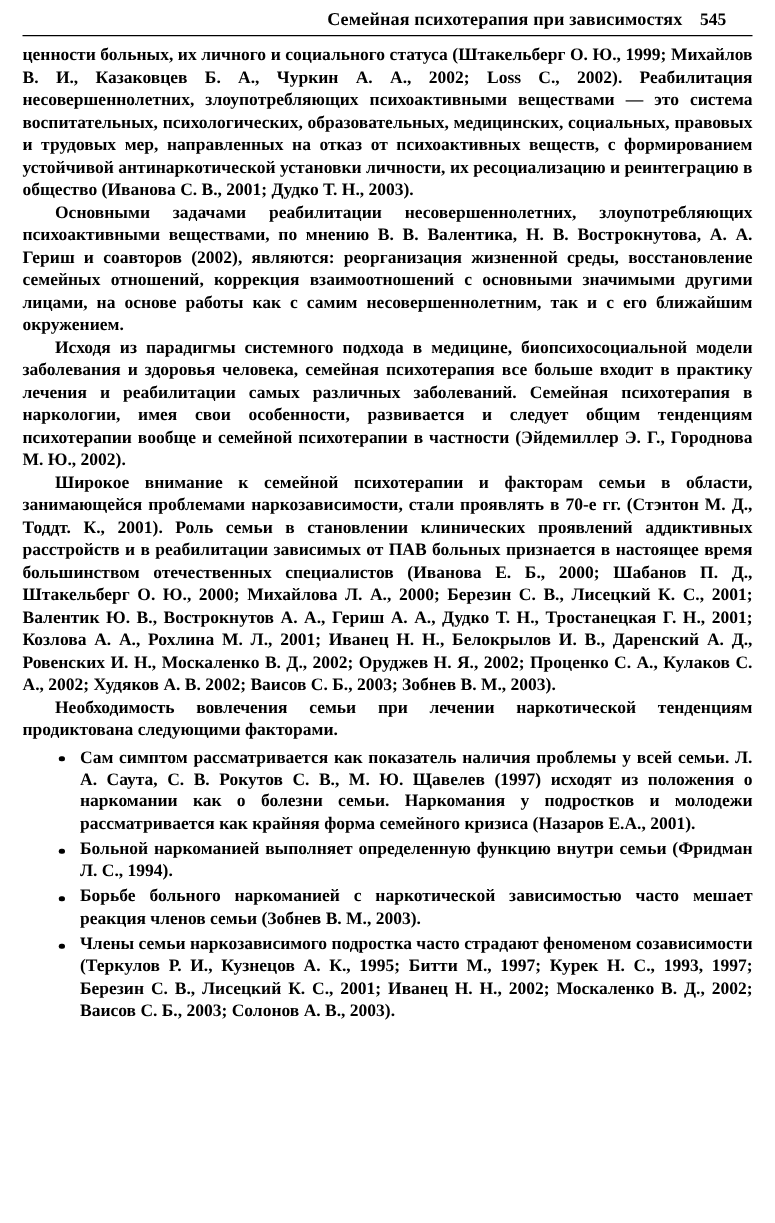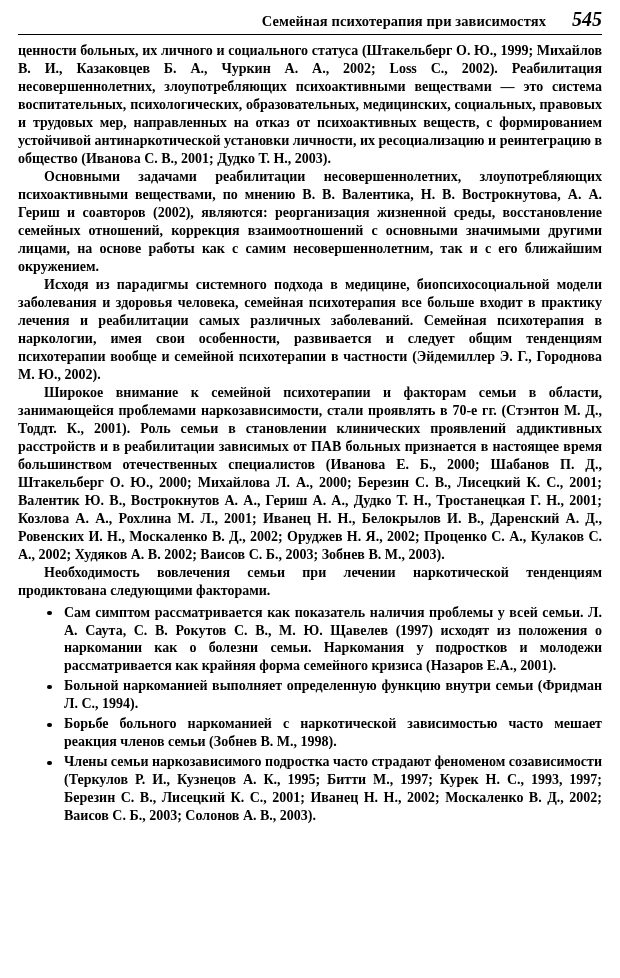--- a/index.html
+++ b/index.html
@@ -28,25 +28,24 @@
     padding-top: 8px;
     padding-bottom: 3px;
     gap: 14px;
   }
   .header-title {
     font-size: 14.5px;
     font-weight: bold;
     letter-spacing: 0.1px;
   }
   .header-page {
-    font-size: 20px;
+    font-size: 14px;
     font-weight: bold;
     min-width: 42px;
-    text-align: right;
-    font-style: italic;
+    text-align: left;
   }
   .rule {
     border: 0;
     border-top: 1.6px solid #000;
     margin: 0 0 7px 0;
   }
   .body-text {
     font-size: 14px;
     line-height: 1.285;
     text-align: justify;
@@ -104,21 +103,21 @@
       <li>
         <span class="bullet-dot"></span>
         <span>Сам симптом рассматривается как показатель наличия проблемы у всей семьи. Л. А. Саута, С. В. Рокутов С. В., М. Ю. Щавелев (1997) исходят из положения о наркомании как о болезни семьи. Наркомания у подростков и молодежи рассматривается как крайняя форма семейного кризиса (Назаров Е.А., 2001).</span>
       </li>
       <li>
         <span class="bullet-dot"></span>
         <span>Больной наркоманией выполняет определенную функцию внутри семьи (Фридман Л. С., 1994).</span>
       </li>
       <li>
         <span class="bullet-dot"></span>
-        <span>Борьбе больного наркоманией с наркотической зависимостью часто мешает реакция членов семьи (Зобнев В. М., 1998).</span>
+        <span>Борьбе больного наркоманией с наркотической зависимостью часто мешает реакция членов семьи (Зобнев В. М., 2003).</span>
       </li>
       <li>
         <span class="bullet-dot"></span>
         <span>Члены семьи наркозависимого подростка часто страдают феноменом созависимости (Теркулов Р. И., Кузнецов А. К., 1995; Битти М., 1997; Курек Н. С., 1993, 1997; Березин С. В., Лисецкий К. С., 2001; Иванец Н. Н., 2002; Москаленко В. Д., 2002; Ваисов С. Б., 2003; Солонов А. В., 2003).</span>
       </li>
     </ul>
   </div>
 
 </div>
 

